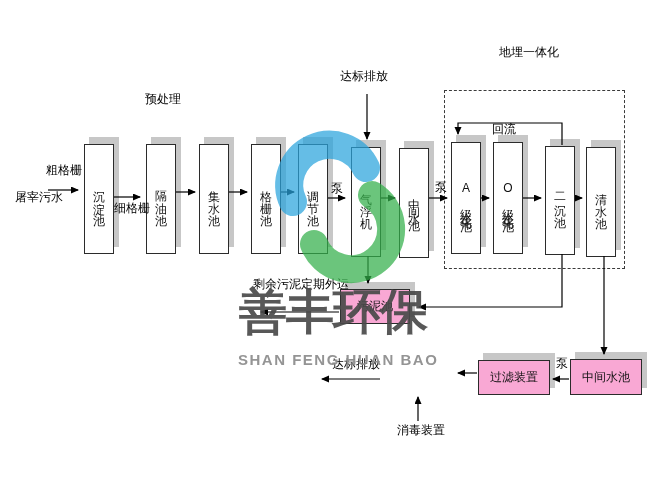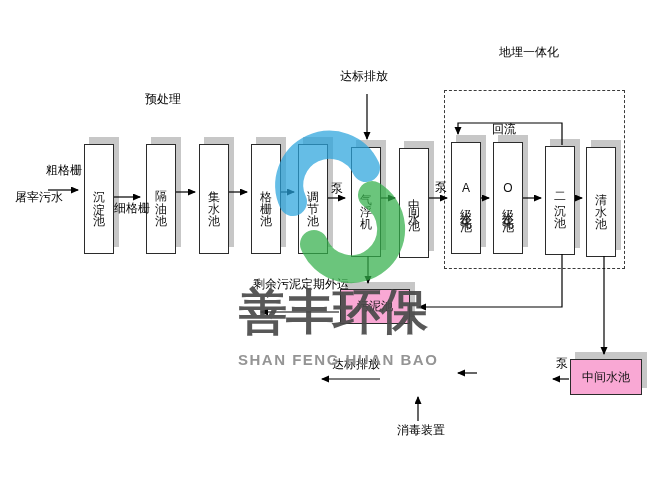--- a/index.html
+++ b/index.html
@@ -98,20 +98,23 @@
   <div class="tank ls3" style="left:545px;top:146px;height:107px;">
       <span>二沉池</span>
     </div>
   <div class="tank ls3" style="left:586px;top:147px;">
       <span>清水池</span>
     </div>
 
   <div class="hbox" style="left:340px;top:289px;width:68px;">
       <span>污泥池</span>
     </div>
+  <div class="hbox" style="left:478px;top:360px;width:70px;">
+      <span>过滤装置</span>
+    </div>
   <div class="hbox" style="left:570px;top:359px;width:70px;height:34px;">
       <span>中间水池</span>
     </div>
 
   <div class="label" style="left:15px;top:183px;margin-top:8px;">屠宰污水</div>
   <div class="label" style="left:46px;top:164px;">粗格栅</div>
   <div class="label" style="left:114px;top:166px;margin-top:36px;">细格栅</div>
   <div class="label" style="left:145px;top:93px;">预处理</div>
   <div class="label" style="left:340px;top:70px;">达标排放</div>
   <div class="label" style="left:499px;top:46px;">地埋一体化</div>

